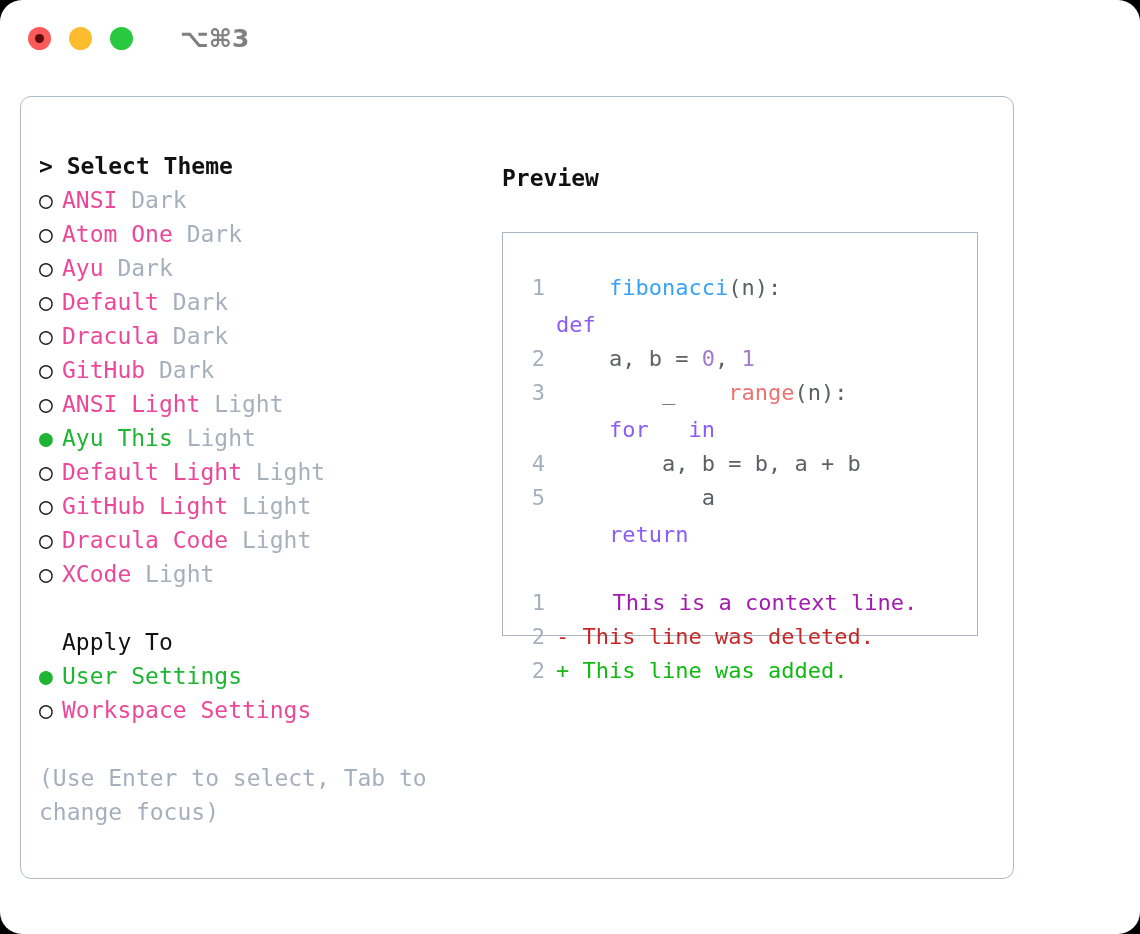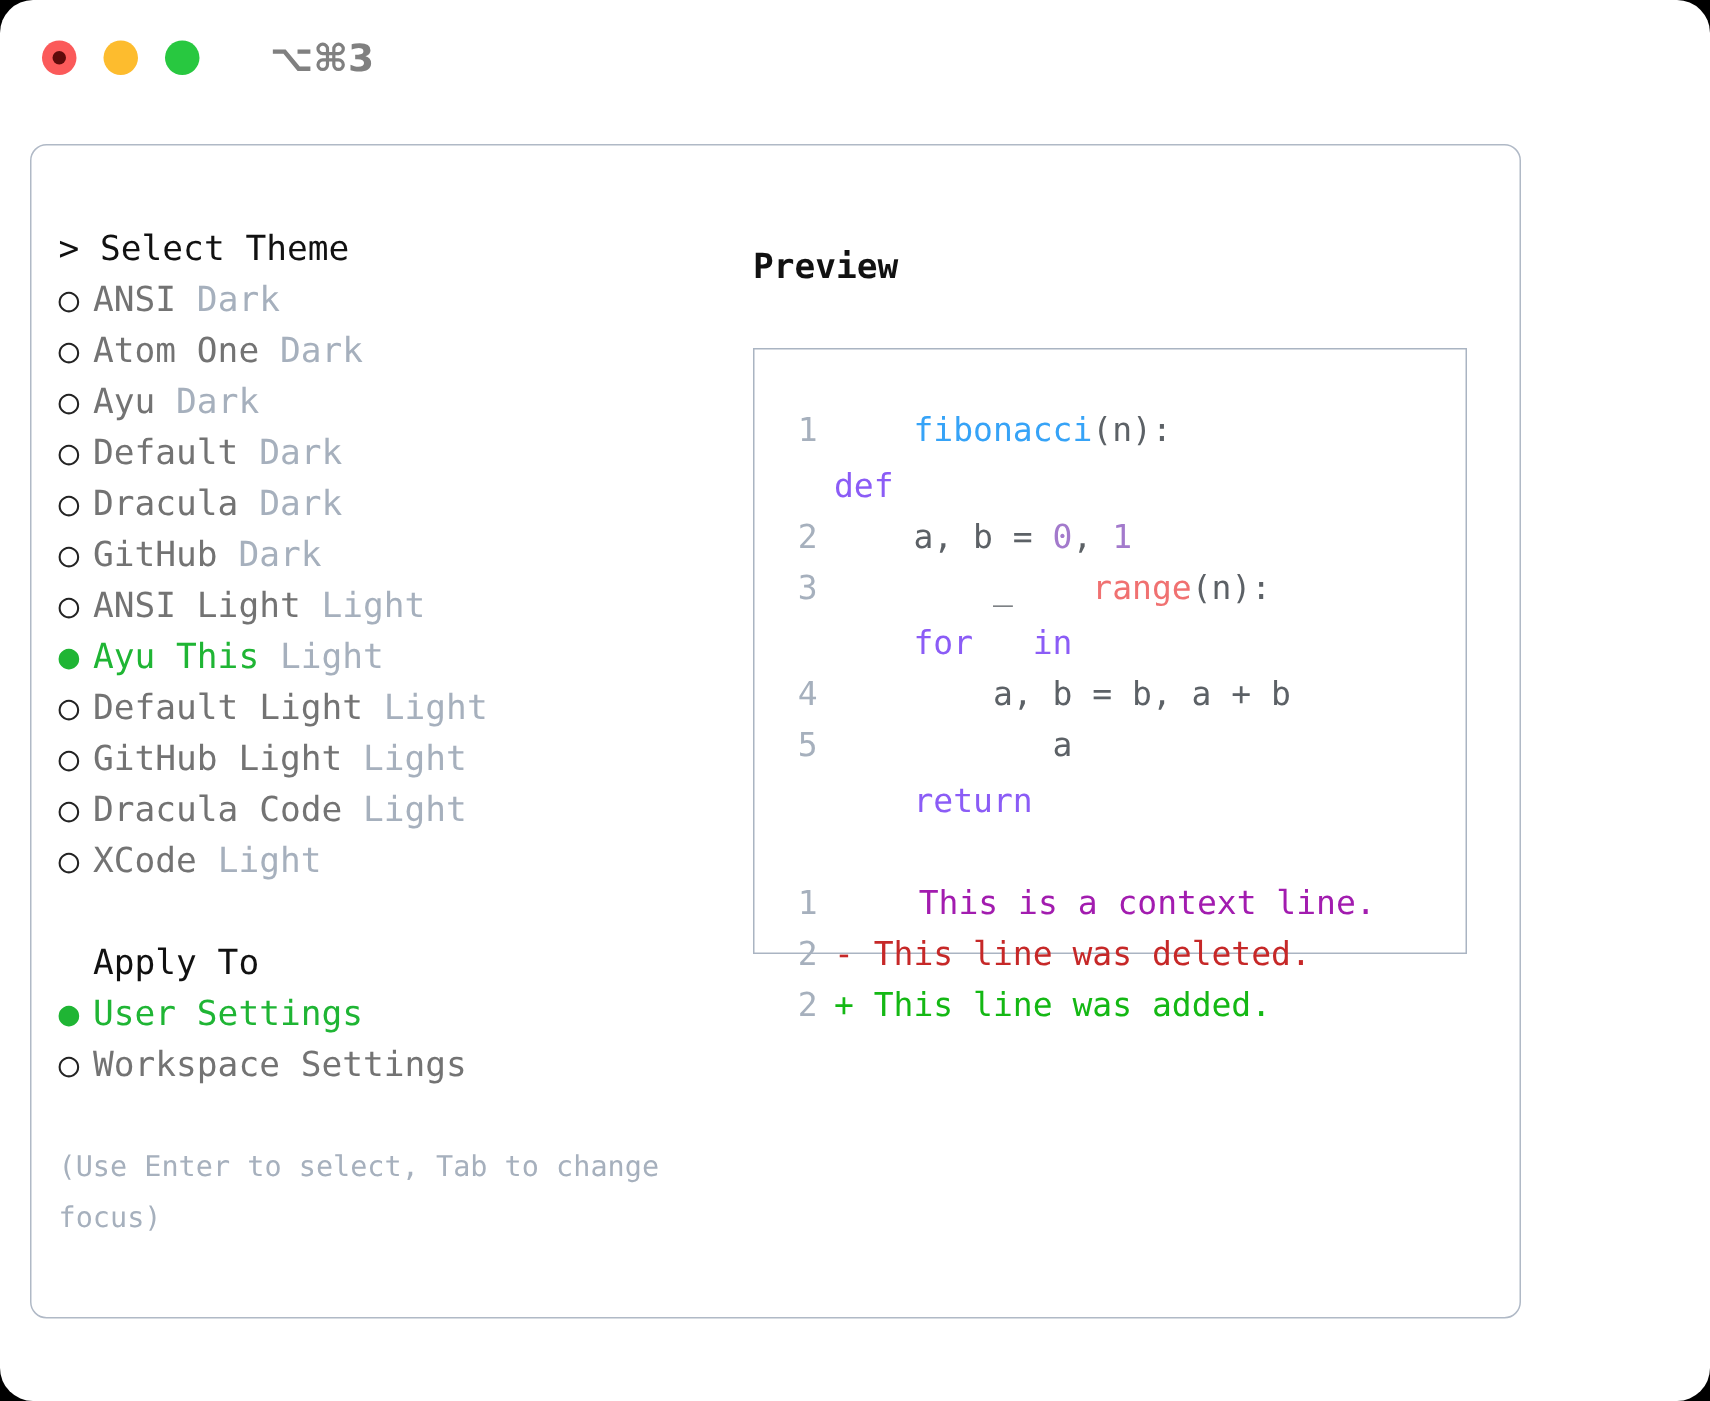--- a/index.html
+++ b/index.html
@@ -87,45 +87,45 @@
     top: 52px;
     width: 440px;
   }
 
   .section-head {
     font-size: 23px;
     line-height: 34px;
     color: #111111;
     white-space: pre;
   }
-  .section-head.bold { font-weight: normal; }
+  .section-head.bold { font-weight: bold; }
 
   .opt-row {
     display: flex;
     align-items: baseline;
     font-size: 23px;
     line-height: 34px;
     white-space: pre;
   }
   .bullet {
     display: inline-block;
     width: 23px;
     flex: 0 0 23px;
     color: #222222;
   }
   .bullet.sel { color: #1fb534; }
-  .opt-label   { color: #737373; }
+  .opt-label   { color: #ec4899; }
   .opt-label.sel { color: #1fb534; }
   .opt-tag     { color: #a6b0bd; }
 
   .spacer-12 { height: 34px; }
 
   .hint {
     margin-top: 34px;
-    font-size: 19px;
+    font-size: 23px;
     line-height: 34px;
     color: #a6b0bd;
     width: 410px;
     white-space: pre-wrap;
   }
 
   
   .right-col {
     position: absolute;
     left: 481px;

